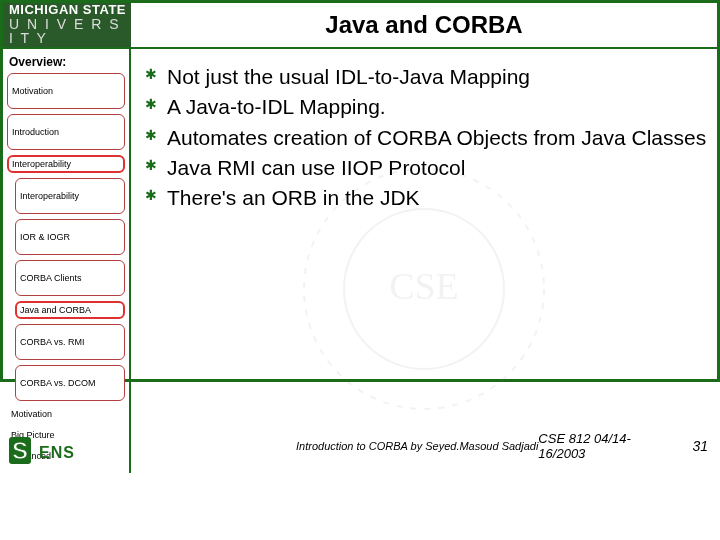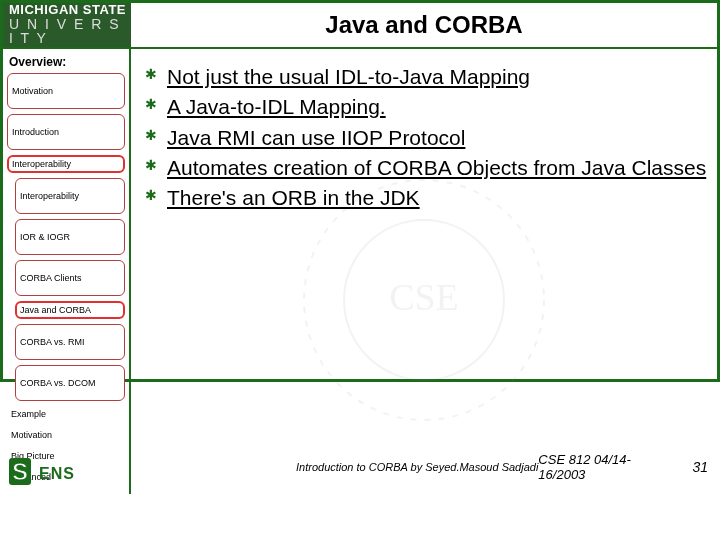--- a/index.html
+++ b/index.html
@@ -104,21 +104,20 @@
     position: relative;
     z-index: 1;
   }
   .bullets li {
     font-size: 21px;
     color: #000;
     line-height: 1.35;
     margin-bottom: 2px;
     padding-left: 24px;
     position: relative;
-    text-decoration: underline;
   }
   .bullets li::before {
     content: "✱";
     position: absolute;
     left: 2px;
     top: 2px;
     font-size: 14px;
     color: #1a6b1a;
   }
   .footer {
@@ -187,43 +186,42 @@
       <div id="nav-list">
           <div class="nav-item">Motivation</div>
           <div class="nav-item">Introduction</div>
           <div class="nav-item active">Interoperability</div>
           <div class="nav-item sub">Interoperability</div>
           <div class="nav-item sub">IOR &amp; IOGR</div>
           <div class="nav-item sub">CORBA Clients</div>
           <div class="nav-item sub active">Java and CORBA</div>
           <div class="nav-item sub">CORBA vs. RMI</div>
           <div class="nav-item sub">CORBA vs. DCOM</div>
-          <div class="nav-plain">Example</div>
           <div class="nav-plain">Motivation</div>
           <div class="nav-plain">Big Picture</div>
           <div class="nav-plain">Advanced</div>
         </div>
 
       <div class="sens-logo">
         <div class="s-badge"><span>S</span></div>
         <div class="ens">ENS</div>
       </div>
     </div>
 
     <div class="content">
       <svg class="watermark" width="280" height="280" viewBox="0 0 280 280">
         <circle cx="140" cy="140" r="120" fill="none" stroke="#888" stroke-width="2" stroke-dasharray="6 8"></circle>
         <circle cx="140" cy="140" r="80" fill="none" stroke="#888" stroke-width="2"></circle>
         <text x="140" y="150" text-anchor="middle" font-size="38" fill="#888" font-family="serif">CSE</text>
       </svg>
       <ul class="bullets" id="bullets">
           <li>Not just the usual IDL-to-Java Mapping</li>
           <li>A Java-to-IDL Mapping.</li>
+          <li>Automates creation of CORBA Objects from Java Classes</li>
           <li>Java RMI can use IIOP Protocol</li>
-          <li>Automates creation of CORBA Objects from Java Classes</li>
           <li>There's an ORB in the JDK</li>
         </ul>
 
       <div class="footer">
         <span class="ftitle">Introduction to CORBA by Seyed.Masoud Sadjadi</span>
         <span class="fcourse">CSE 812   04/14-16/2003</span>
         <span class="fpage">31</span>
       </div>
     </div>
 

